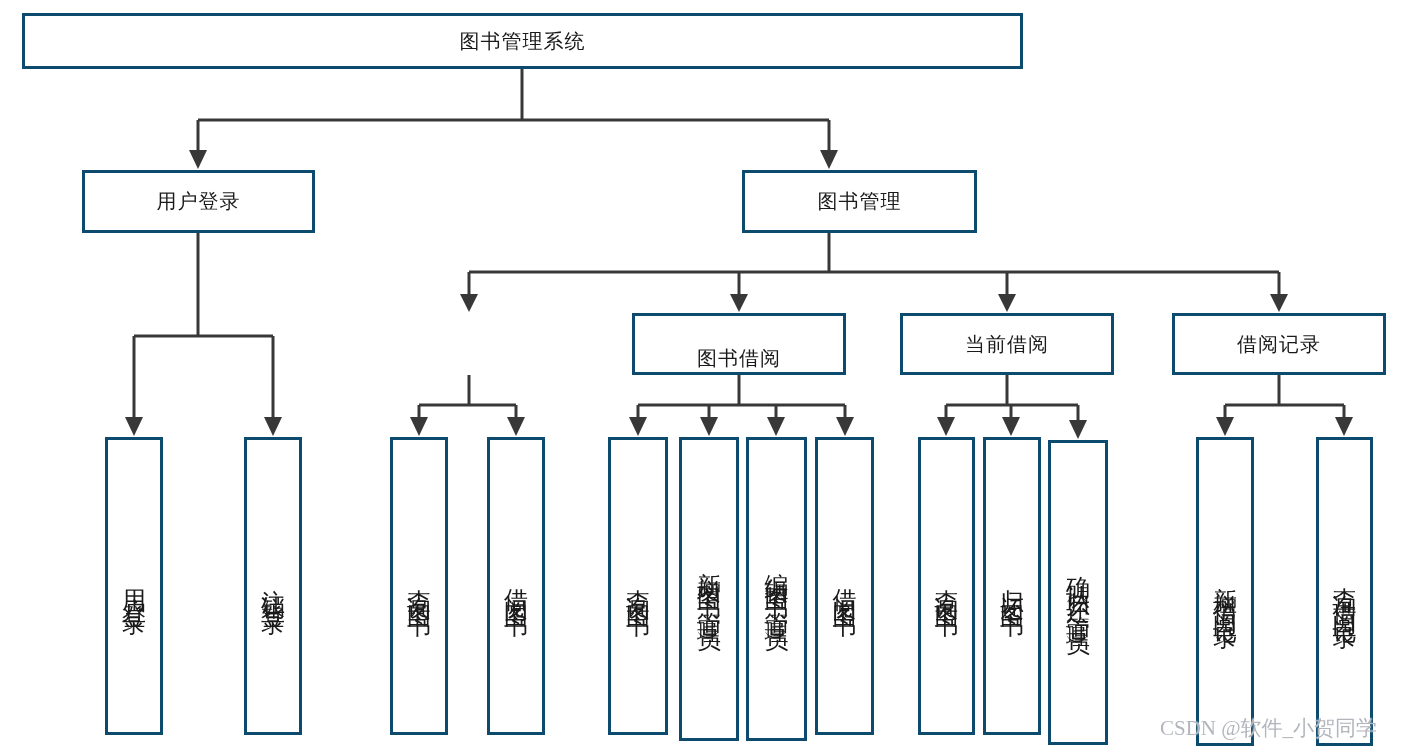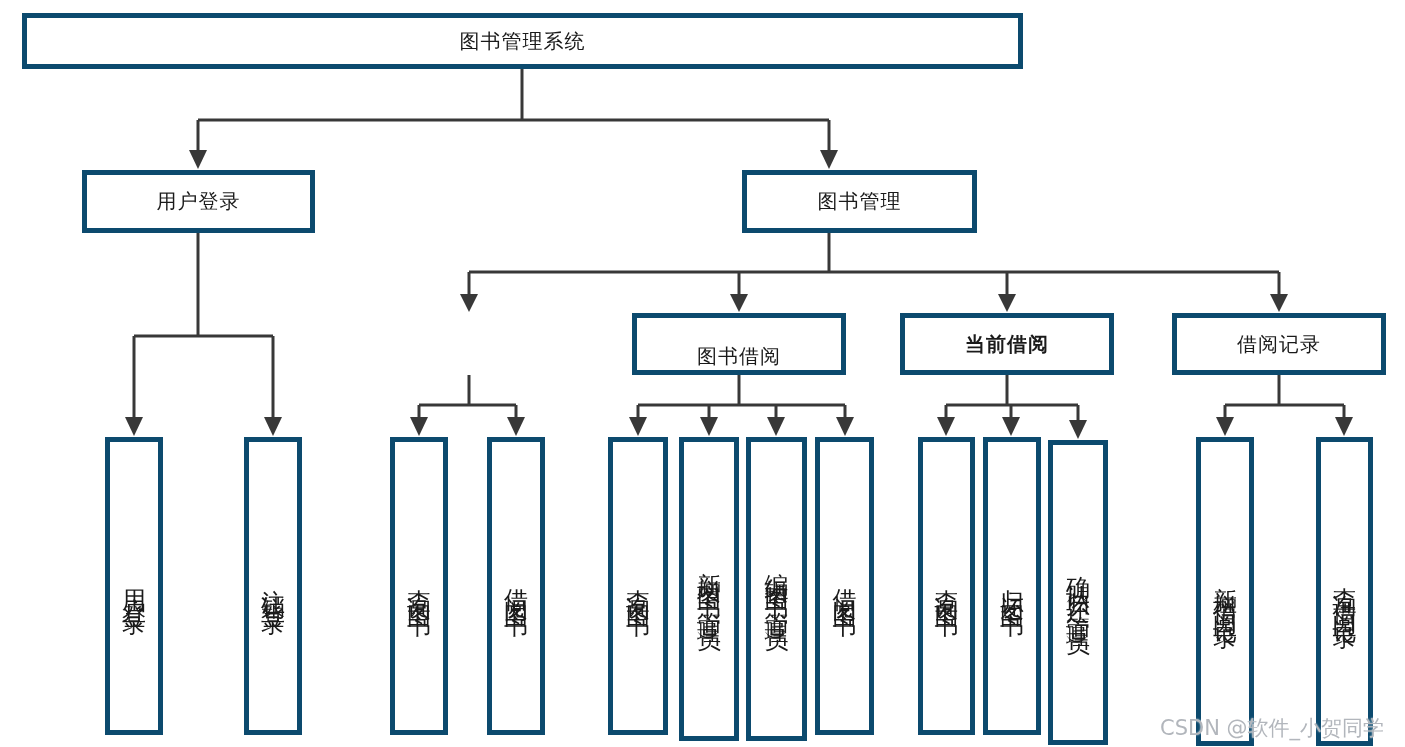--- a/index.html
+++ b/index.html
@@ -5,33 +5,34 @@
   html,body { margin:0; padding:0; background:#ffffff; }
   #stage {
     position:relative; width:1405px; height:747px; overflow:hidden;
     background:#ffffff;
     font-family:"DejaVu Sans","Liberation Sans",sans-serif;
     color:#1a1a1a;
   }
   #connectors { position:absolute; left:0; top:0; z-index:1; }
   .node {
     position:absolute; box-sizing:border-box;
-    border:5px solid #0c4a6e; background:#ffffff;
+    border:3px solid #0c4a6e; background:#ffffff;
     display:flex; align-items:center; justify-content:center;
     z-index:2;
   }
   .h-label { font-size:20px; letter-spacing:1px; white-space:nowrap; }
   .v-label {
     writing-mode:vertical-rl; text-orientation:mixed;
     font-size:24px; letter-spacing:8px; line-height:1; white-space:nowrap;
   }
   .watermark {
     position:absolute; left:1160px; top:714px; z-index:3;
     font-size:21px; color:#b2b6bc; letter-spacing:0px; white-space:nowrap;
     text-shadow:0 0 2px #ffffff;
+    font-family:Liberation Serif, serif;
   }
   svg path.line { stroke:#383838; stroke-width:3; fill:none; }
   svg path.arrow { fill:#383838; stroke:none; }
 </style>
 </head>
 <body>
 
 <div id="stage">
 
   <svg id="connectors" width="1405" height="747" viewBox="0 0 1405 747">
@@ -103,21 +104,21 @@
   <div class="node" style="left:82px; top:170px; width:233px; height:63px;">
     <span class="h-label">用户登录</span>
   </div>
   <div class="node" style="left:712px; top:170px; width:235px; height:63px;margin-left:30px;">
     <span class="h-label">图书管理</span>
   </div>
 
   <div class="node" style="left:632px; top:313px; width:214px; height:62px;align-items:flex-end;">
     <span class="h-label">图书借阅</span>
   </div>
-  <div class="node" style="left:900px; top:313px; width:214px; height:62px;font-weight:bold;">
+  <div class="node" style="left:900px; top:313px; width:214px; height:62px;">
     <span class="h-label">当前借阅</span>
   </div>
   <div class="node" style="left:1172px; top:313px; width:214px; height:62px;">
     <span class="h-label">借阅记录</span>
   </div>
 
   <div class="node" style="left:105px; top:437px; width:58px; height:298px;">
     <span class="v-label">用户登录</span>
   </div>
   <div class="node" style="left:244px; top:437px; width:58px; height:298px;">

